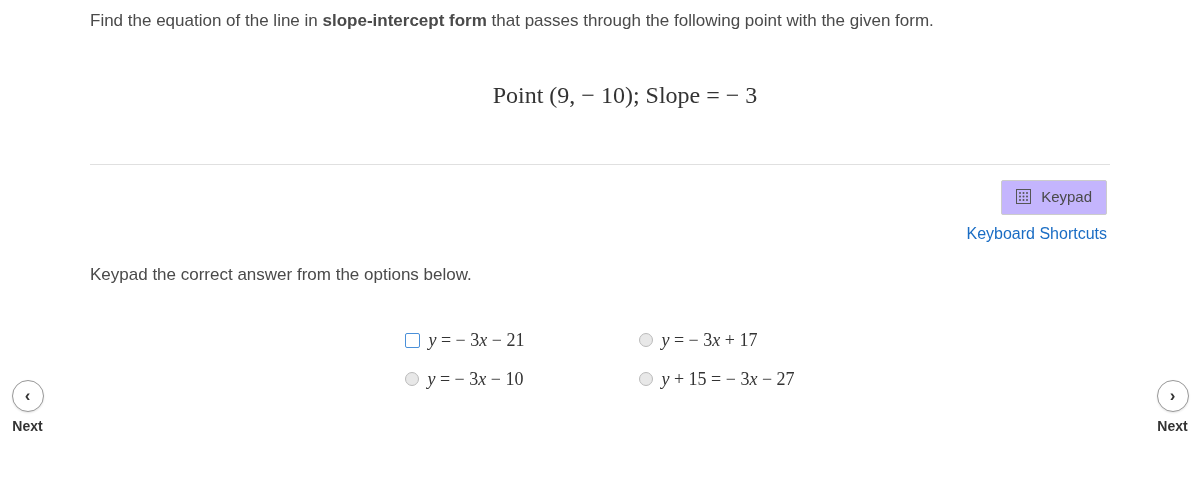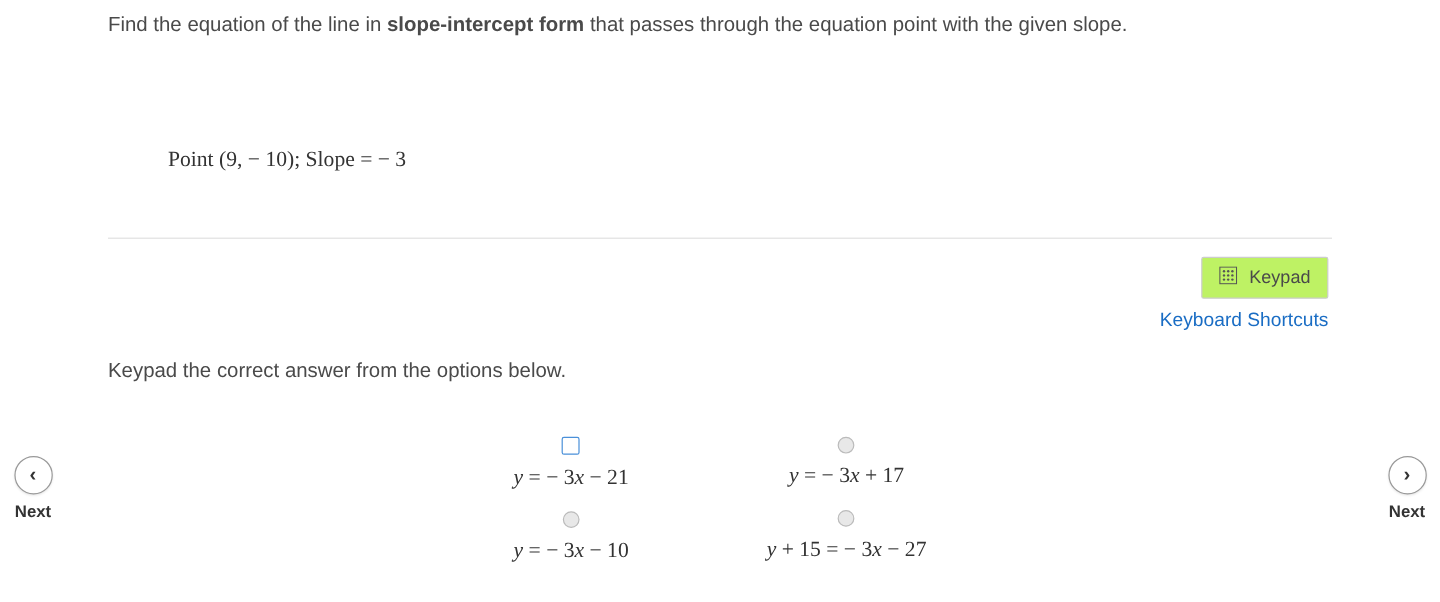--- a/index.html
+++ b/index.html
@@ -23,24 +23,24 @@
       padding-top: 8px;
       font-size: 17px;
       color: #4a4a4a;
       line-height: 1.5;
     }
     .question-text .bold {
       font-weight: 600;
       margin-top: 36px;
     }
     .point-slope {
-      text-align: left;
-      font-size: 18px;
-      color: #333;
-      margin-top: 88px;
+      text-align: center;
+      font-size: 24px;
+      color: #333;
+      margin-top: 47px;
       padding-left: 50px;
     }
     .point-slope .math {
       font-family: 'Times New Roman', serif;
     }
     .divider {
       border: none;
       border-top: 1px solid #e0e0e0;
       margin-top: 55px;
     }
@@ -49,21 +49,21 @@
       text-align: right;
       padding-right: 3px;
     }
     .keypad-button {
       display: inline-block;
       border: 1px solid #ccc;
       padding: 7px 14px;
       font-size: 15px;
       color: #4a4a4a;
       cursor: pointer;
-      background: #bef264;
+      background: #c4b5fd;
       border-radius: 2px;
     }
     .keypad-icon {
       display: inline-block;
       vertical-align: middle;
       margin-right: 6px;
     }
     .keyboard-shortcuts {
       display: block;
       margin-top: 10px;
@@ -85,21 +85,20 @@
     .options-column {
       display: flex;
       flex-direction: column;
       gap: 18px;
     }
     .option {
       display: flex;
       align-items: center;
       gap: 8px;
       cursor: pointer;
-      flex-direction: column;
     }
     .checkbox {
       width: 15px;
       height: 15px;
       border: 1.5px solid #4a90d9;
       background: #fff;
       border-radius: 2px;
       flex-shrink: 0;
     }
     .radio {
@@ -154,21 +153,21 @@
       color: #333;
       margin-top: 6px;
       display: block;
     }
   </style>
 </head>
 <body>
 
 <div class="main-container">
   <div class="question-text">
-    <span>Find the equation of the line in </span><span class="bold">slope-intercept form</span><span> that passes through the equation point with the given slope.</span>
+    <span>Find the equation of the line in </span><span class="bold">slope-intercept form</span><span> that passes through the following point with the given form.</span>
     <br>
   </div>
 
   <div class="point-slope">
     <span class="math">Point (9, − 10); Slope = − 3</span>
   </div>
 
   <hr class="divider">
 
   <div class="toolbar">

